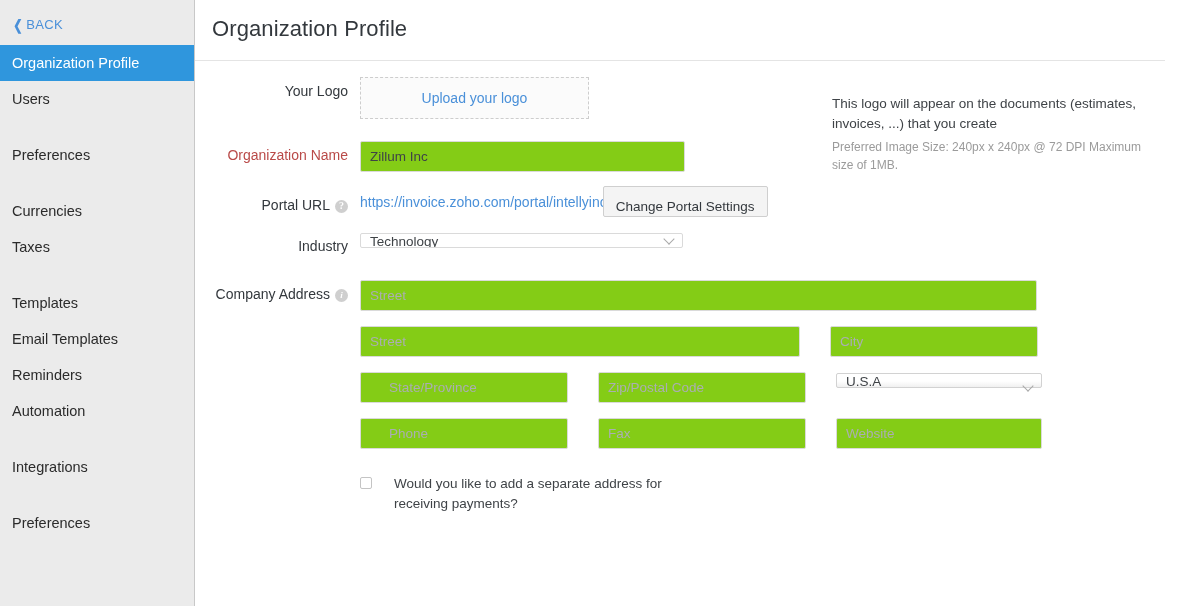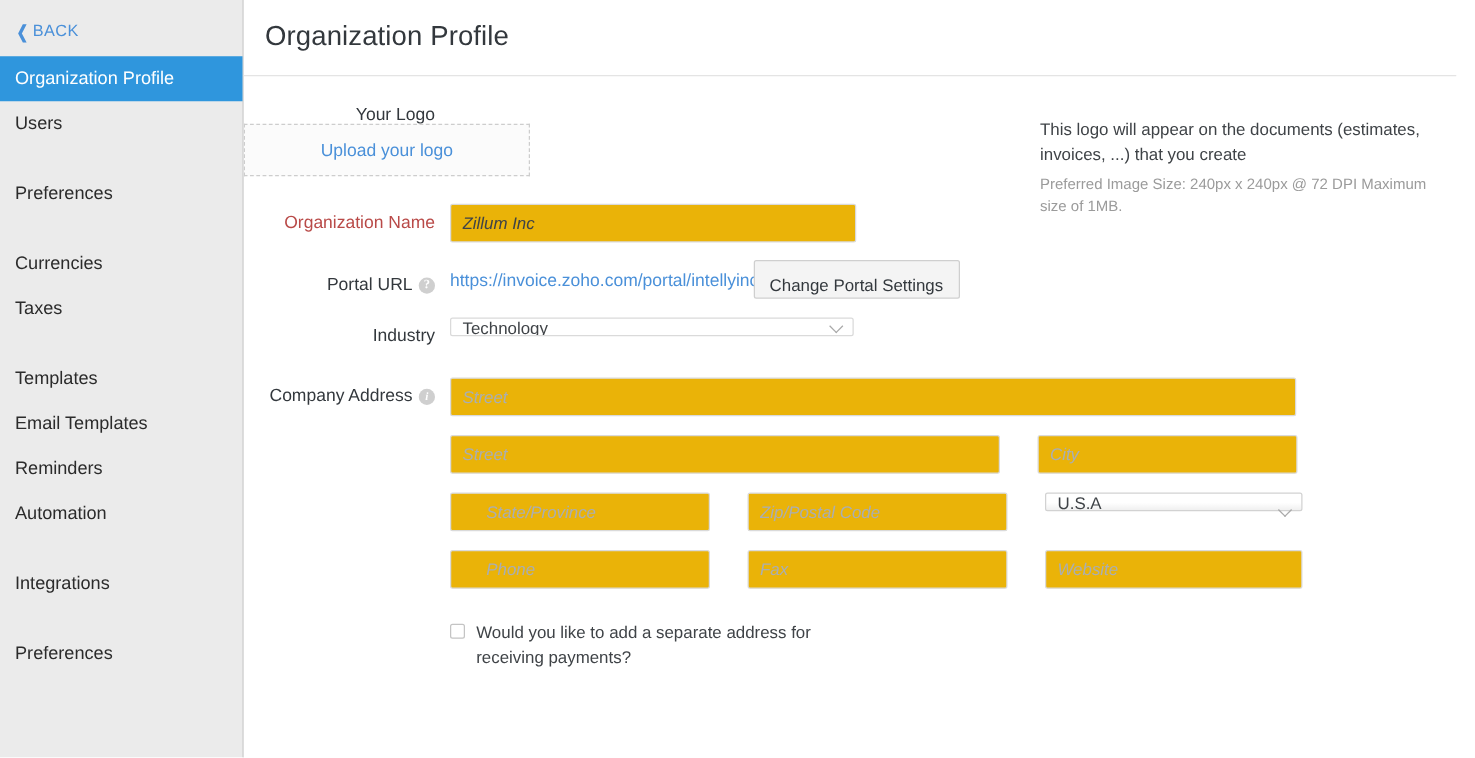--- a/index.html
+++ b/index.html
@@ -121,21 +121,21 @@
     font-size: 10px;
     line-height: 1;
     font-weight: bold;
     margin-top: 3px;
     cursor: pointer;
     font-family: "Liberation Serif", serif;
   }
   .help-icon.info { font-style: italic; font-size: 9px; }
 
   
-  .logo-row { margin-bottom: 22px; flex-direction: column; }
+  .logo-row { margin-bottom: 22px; }
   .upload-box {
     width: 229px;
     height: 42px;
     border: 1px dashed #cdcdcd;
     background: #fbfbfb;
     display: flex;
     align-items: center;
     justify-content: center;
     color: #4a90d9;
     font-size: 14px;
@@ -157,27 +157,26 @@
     color: #9b9b9b;
     line-height: 18px;
     margin-top: 4px;
   }
 
   
   .txt {
     height: 31px;
     border: 1px solid #dadada;
     border-radius: 2px;
-    background: #eab308;
+    background: #84cc16;
     font-size: 13.5px;
     color: #3f4347;
     padding: 0 9px;
     outline: none;
     font-family: "Liberation Sans", sans-serif;
-    font-style: italic;
   }
   .txt::placeholder { color: #aaaeb2; }
 
   .w-org   { width: 325px; }
   .w-half  { width: 208px; padding-left: 28px; }
   .w-mid   { width: 208px; }
 
   .row-org { margin-bottom: 14px; }
 
   
@@ -244,21 +243,21 @@
   .addr-line { display: flex; gap: 30px; }
 
   .street-full { width: 677px; }
   .street-half { width: 440px; }
   .city-fld    { width: 208px; }
 
   
   .cb-row {
     display: flex;
     align-items: flex-start;
-    gap: 9px;
+    gap: 22px;
     margin-top: 25px;
   }
   .cb {
     width: 12px; height: 12px;
     margin: 3px 0 0 0;
     border: 1px solid #c4c4c4;
     border-radius: 2px;
     background: #fff;
     appearance: none;
     -webkit-appearance: none;

